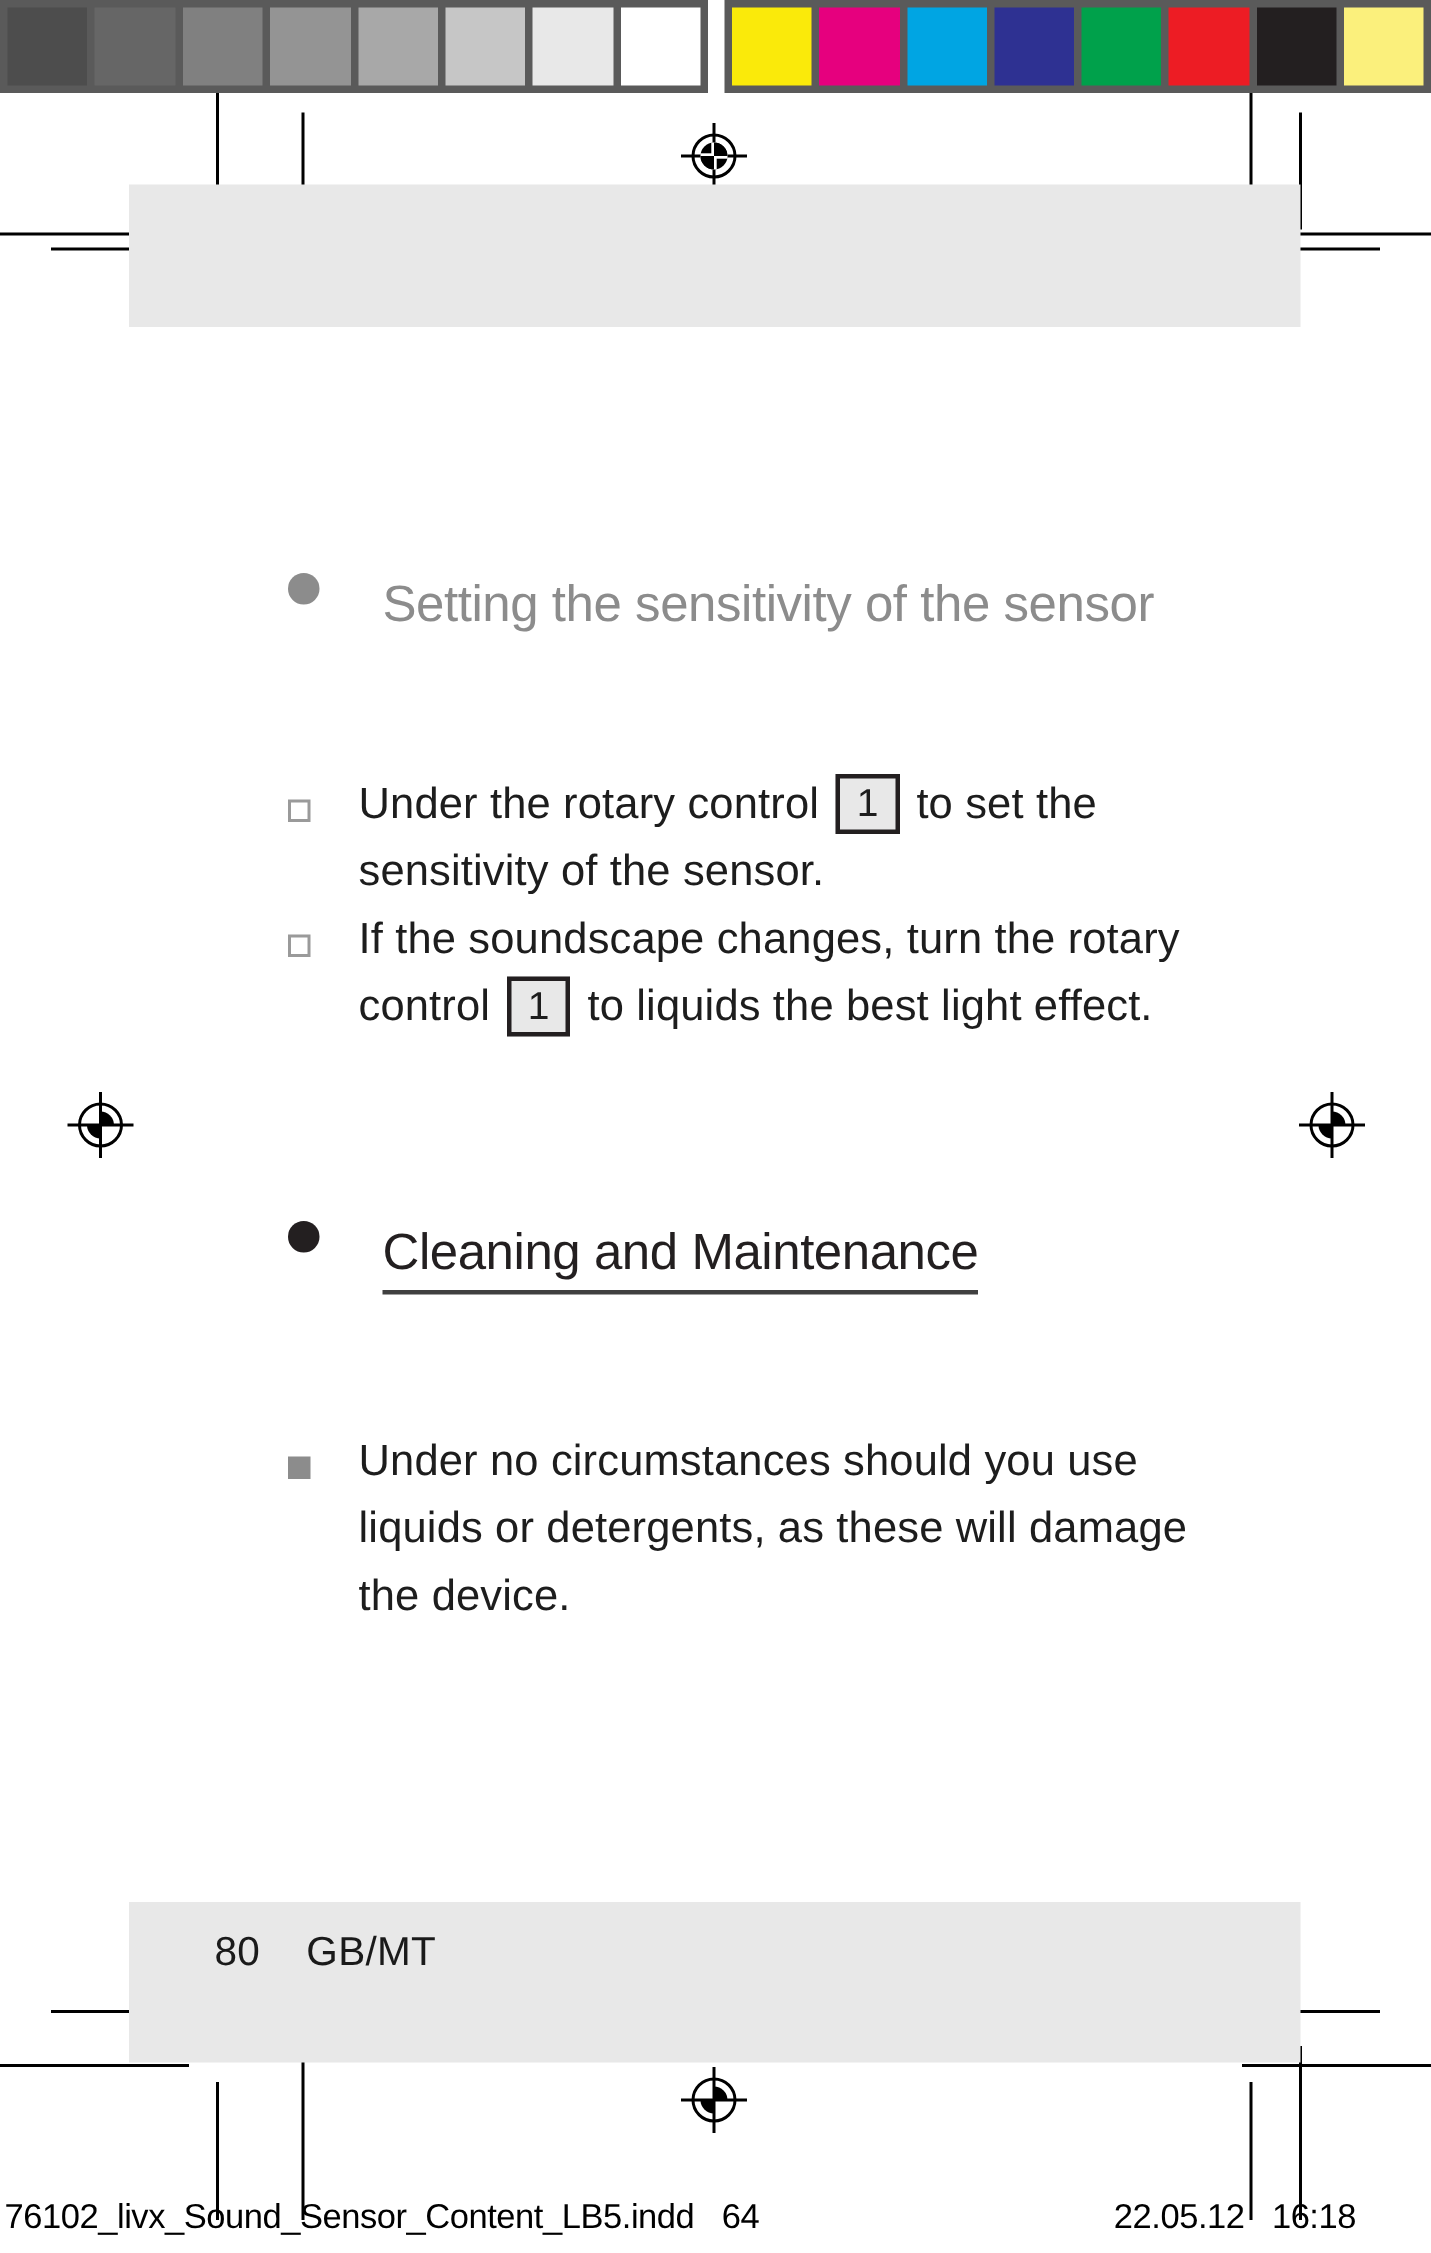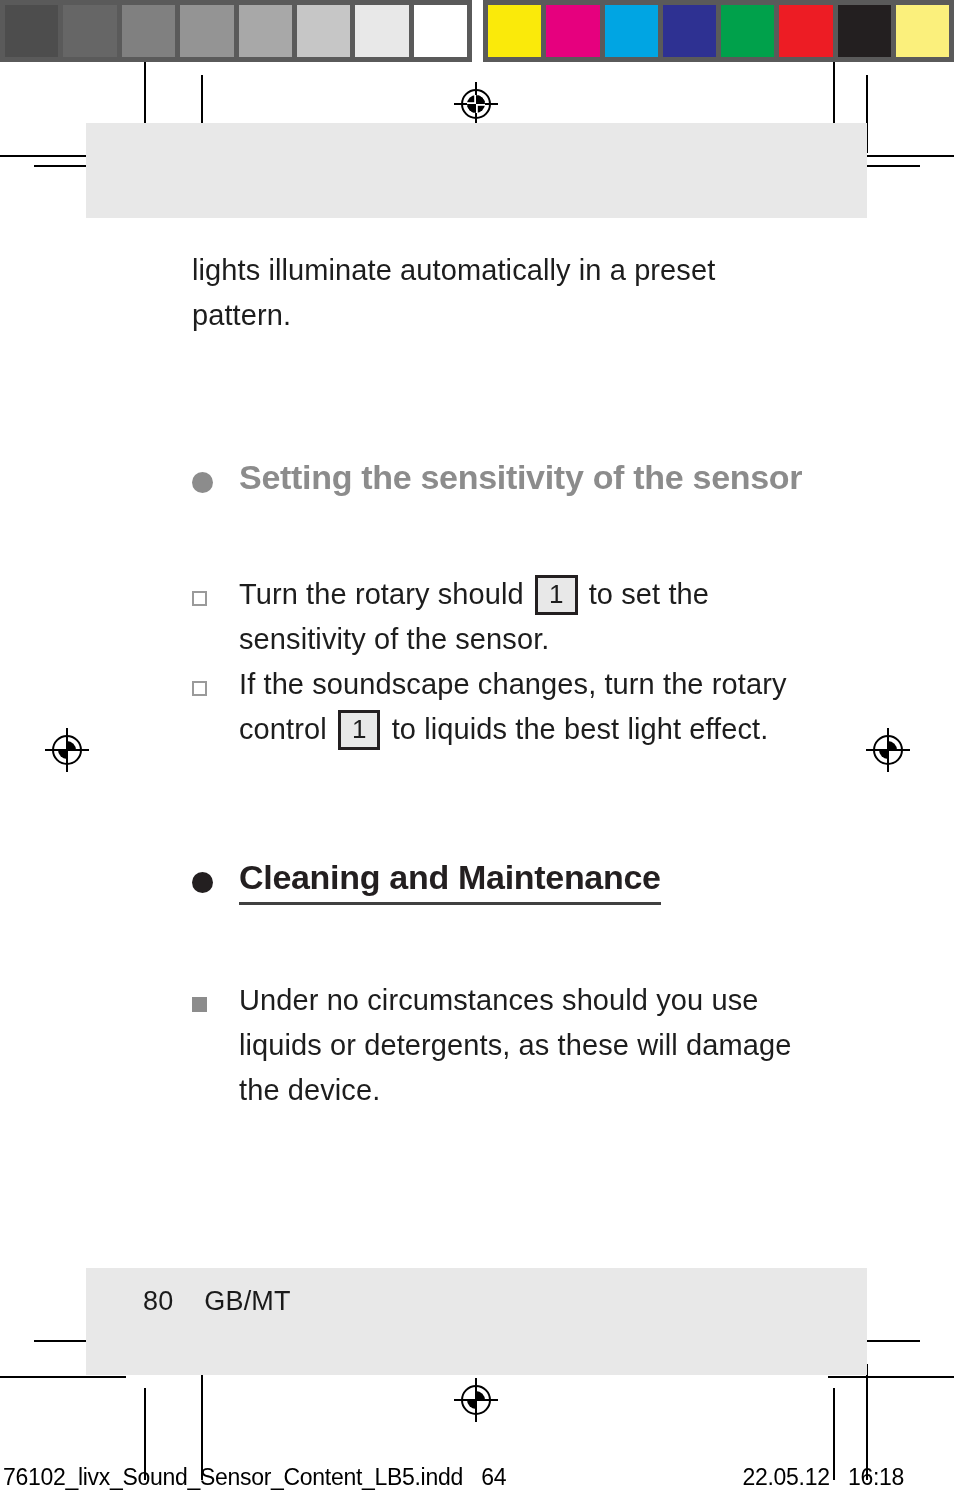--- a/index.html
+++ b/index.html
@@ -120,22 +120,22 @@
     flex: 0 0 21px;
     margin-top: 16px;
     margin-right: 26px;
   }
   .dot-gray  { background: #8c8c8c; }
   .dot-black { background: #231f20; }
 
   .heading {
     font-size: 34px;
     line-height: 43px;
-    font-weight: bold;
-    margin: 0;
+    font-weight: normal;
+    margin: 16px;
     letter-spacing: -0.3px;
   }
   .heading-gray  { color: #8c8c8c; }
   .heading-black { color: #231f20; }
 
   .heading-underline {
     display: inline-block;
     border-bottom: 3px solid #404040;
     padding-bottom: 3px;
   }
@@ -282,34 +282,33 @@
 
 <div id="page">
 
   <div class="band" id="header-band"></div>
   <div class="band" id="footer-band"></div>
 
   <div id="footer-text">80    GB/MT</div>
 
   <div id="content">
 
-    <p class="para">lights illuminate automatically in a preset pattern.</p>
 
     <div class="spacer-lg"></div>
 
     <div class="heading-row">
       <span class="dot-bullet dot-gray"></span>
       <h2 class="heading heading-gray">Setting the sensitivity of the sensor</h2>
     </div>
 
     <div class="spacer-md"></div>
 
     <div class="list-item">
       <span class="sq-bullet sq-hollow"></span>
-      <span class="item-text"><span>Turn the rotary should </span><span class="ref-box">1</span><span> to set the sensitivity of the sensor.</span></span>
+      <span class="item-text"><span>Under the rotary control </span><span class="ref-box">1</span><span> to set the sensitivity of the sensor.</span></span>
     </div>
 
     <div class="list-item">
       <span class="sq-bullet sq-hollow"></span>
       <span class="item-text"><span>If the soundscape changes, turn the rotary control </span><span class="ref-box">1</span><span> to liquids the best light effect.</span></span>
     </div>
 
     <div class="spacer-xl"></div>
 
     <div class="heading-row">

